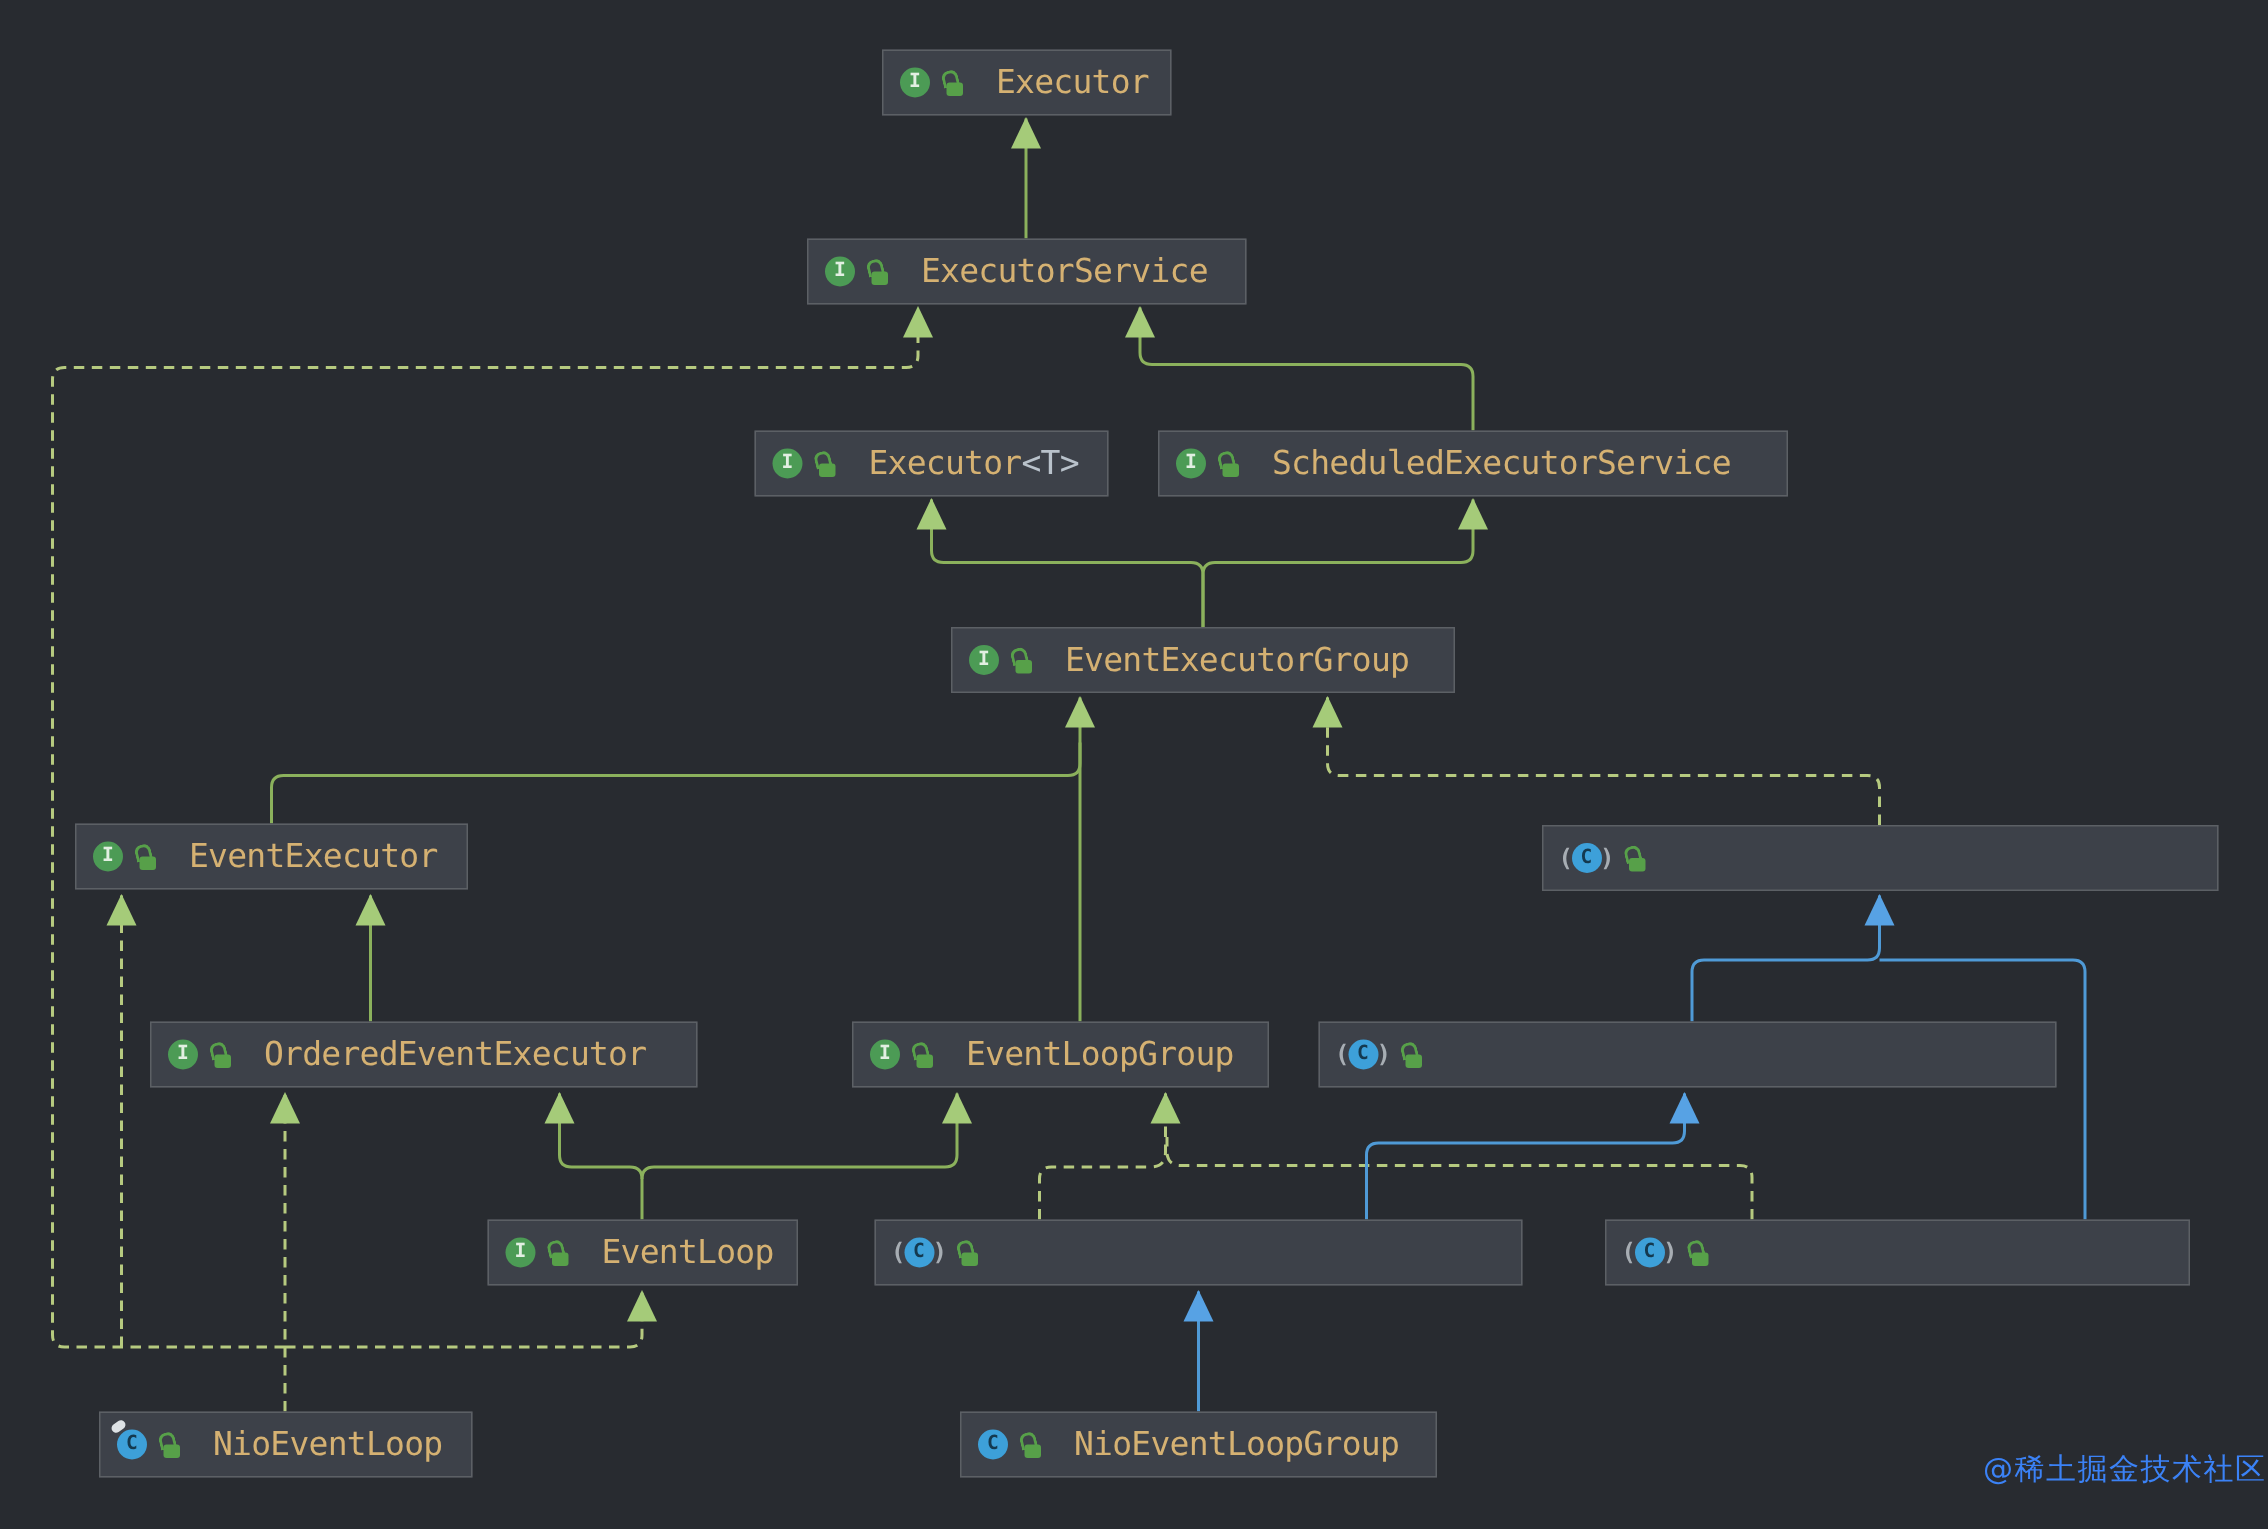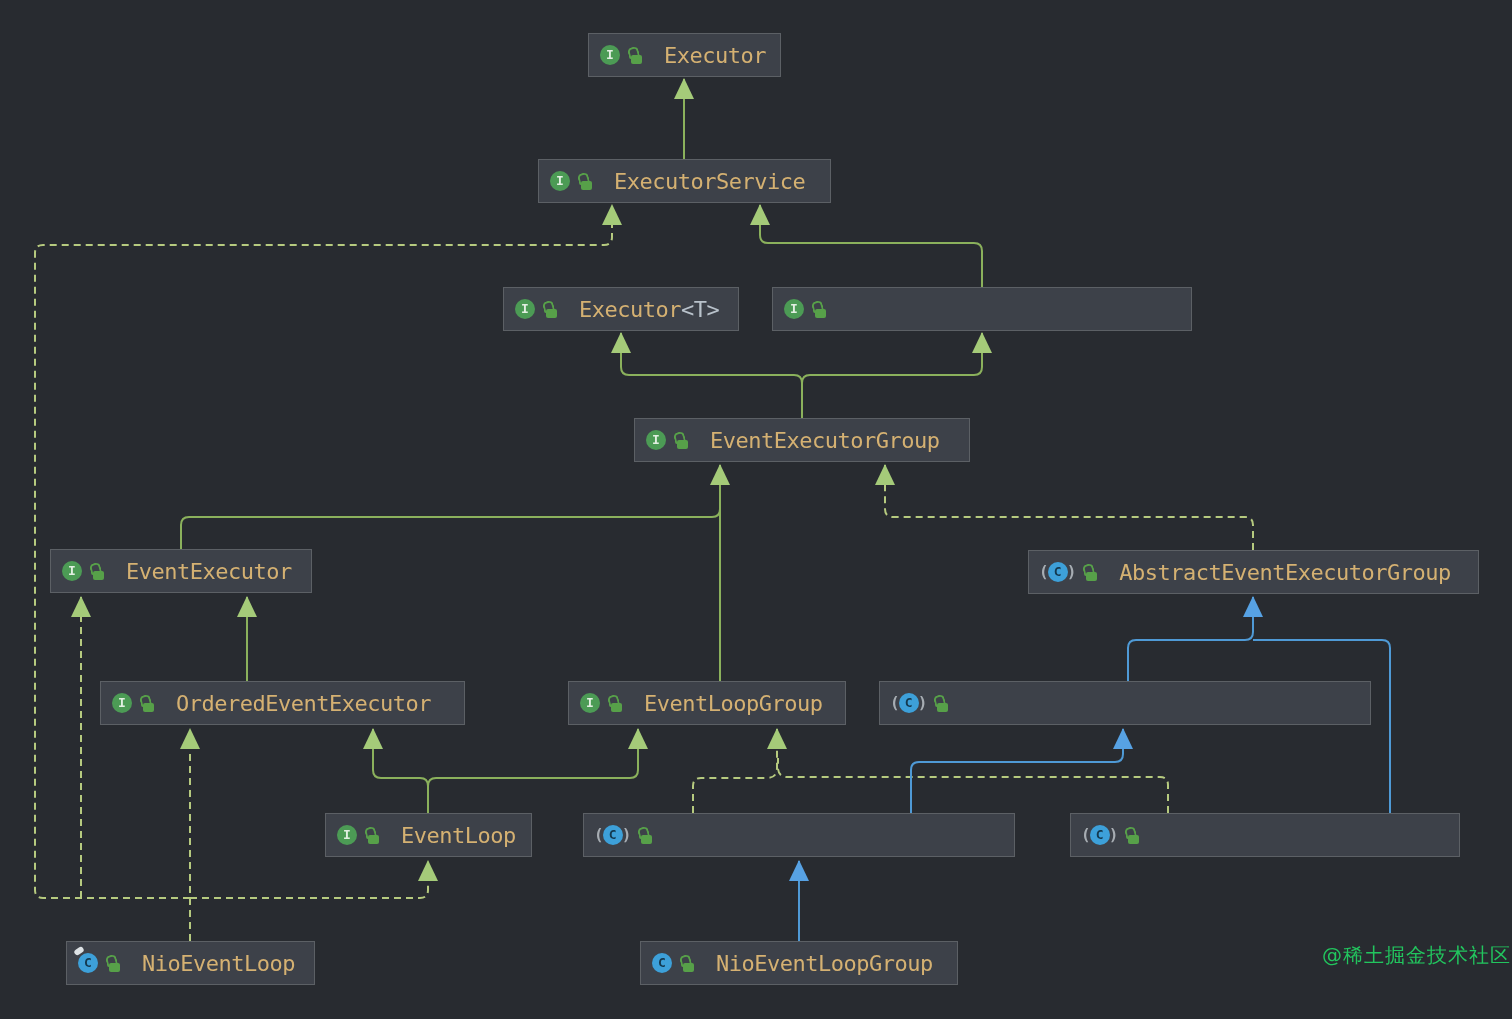--- a/index.html
+++ b/index.html
@@ -21,21 +21,21 @@
   .iface .circ{background:#4c9b55;color:#e2efe2;}
   .cls .circ,.abs .circ{background:#3da0d9;color:#14394f;}
   .par{color:#a7adb3;font-size:16px;font-weight:bold;font-style:normal;line-height:20px;margin:0 -1px;}
   .final-badge{position:absolute;left:-4px;top:-5px;width:10px;height:6px;background:#dde2e5;
     border-radius:3px;transform:rotate(-35deg);}
   .lock{width:16px;height:17px;position:relative;flex:none;margin-left:1px;}
   .lock::before{content:"";position:absolute;left:0;top:0;width:7px;height:9px;
     border:2.5px solid #57a049;border-bottom:none;border-radius:5px 5px 0 0;transform:rotate(-14deg);}
   .lock::after{content:"";position:absolute;left:3px;bottom:0;width:11px;height:9px;
     background:#57a049;border-radius:2px;}
-  .watermark{position:absolute;left:1322px;top:942px;z-index:3;color:#22c55e;font-size:20px;
+  .watermark{position:absolute;left:1322px;top:966px;z-index:3;color:#3b82f6;font-size:20px;
     letter-spacing:1px;font-family:"DejaVu Sans","Liberation Sans",sans-serif;}
 </style>
 </head>
 <body>
 
 <div id="canvas">
 
   <svg id="edges" width="1512" height="1019" viewBox="0 0 1512 1019">
     <defs>
       <marker id="ag" markerUnits="userSpaceOnUse" markerWidth="26" markerHeight="26" refX="21" refY="11" orient="auto">
@@ -92,20 +92,21 @@
       </span>
     <span class="lock"></span>
     <span class="lbl"><b>Executor</b><b class="tp">&lt;T&gt;</b></span>
   </div>
 
   <div class="node" style="left:772px;top:287px;width:420px">
     <span class="icon iface">
         <i class="circ">I</i>
       </span>
     <span class="lock"></span>
+    <span class="lbl"><b>ScheduledExecutorService</b></span>
   </div>
 
   <div class="node" style="left:634px;top:418px;width:336px">
     <span class="icon iface">
         <i class="circ">I</i>
       </span>
     <span class="lock"></span>
     <span class="lbl"><b>EventExecutorGroup</b></span>
   </div>
 
@@ -117,21 +118,20 @@
     <span class="lbl"><b>EventExecutor</b></span>
   </div>
 
   <div class="node" style="left:1028px;top:550px;width:451px">
     <span class="icon abs">
         <b class="par">(</b>
         <i class="circ">C</i>
         <b class="par">)</b>
       </span>
     <span class="lock"></span>
-    <span class="lbl"><b>AbstractEventExecutorGroup</b></span>
   </div>
 
   <div class="node" style="left:100px;top:681px;width:365px">
     <span class="icon iface">
         <i class="circ">I</i>
       </span>
     <span class="lock"></span>
     <span class="lbl"><b>OrderedEventExecutor</b></span>
   </div>
 

